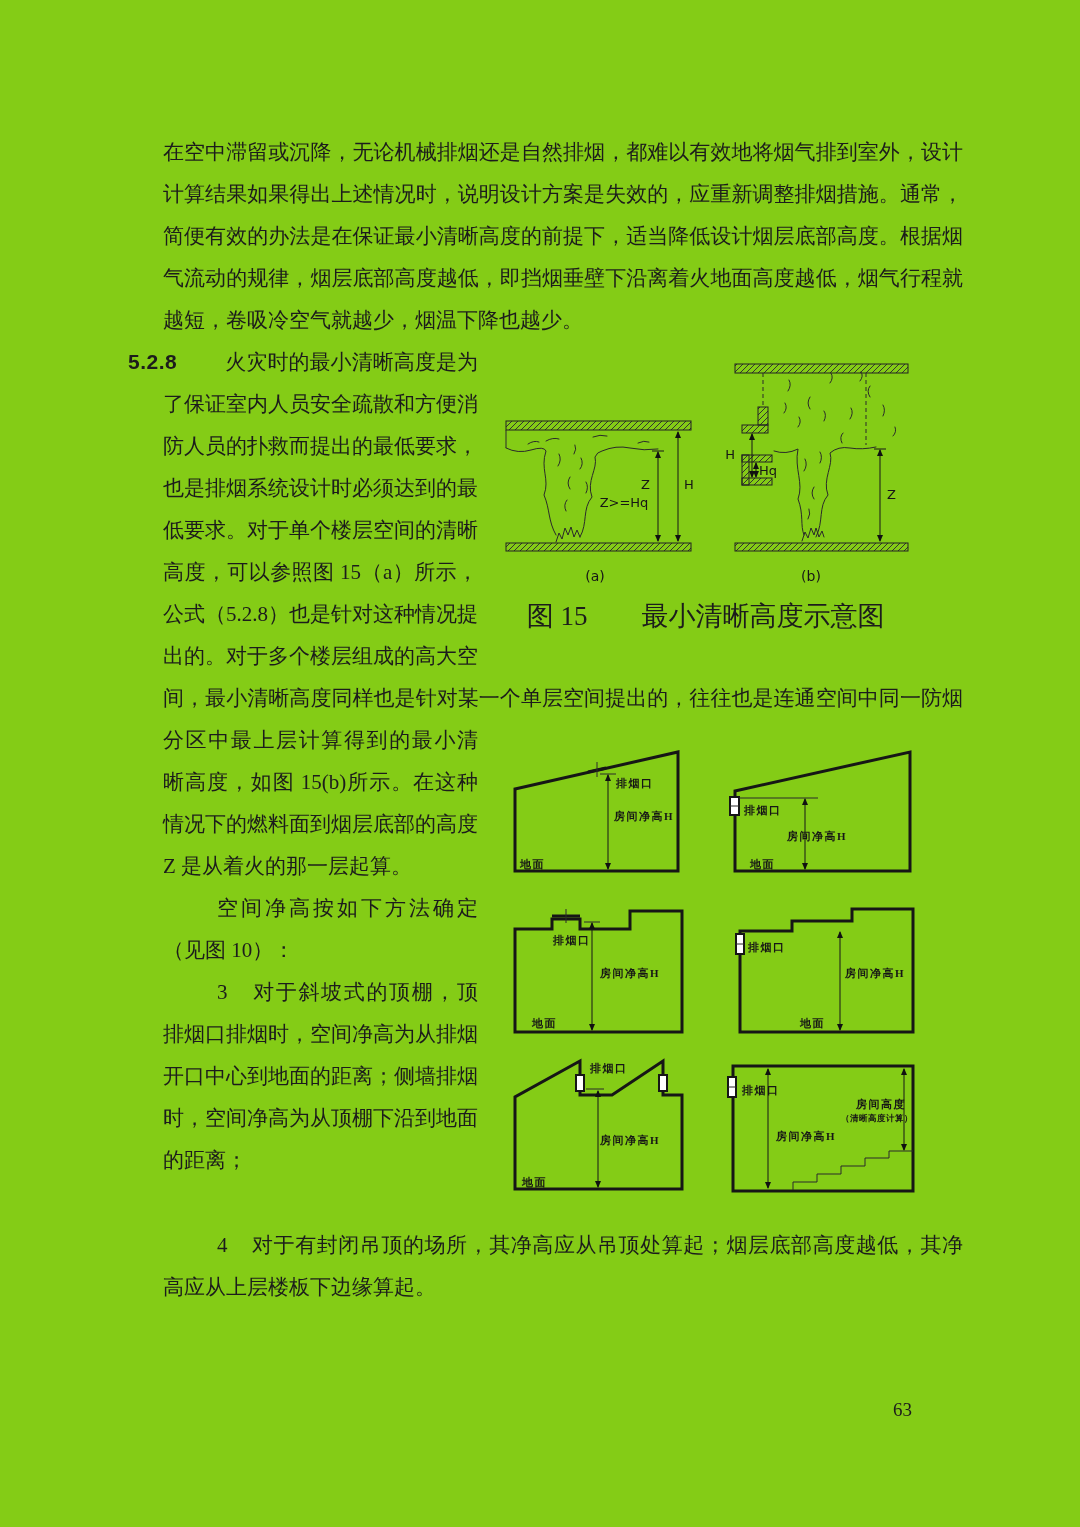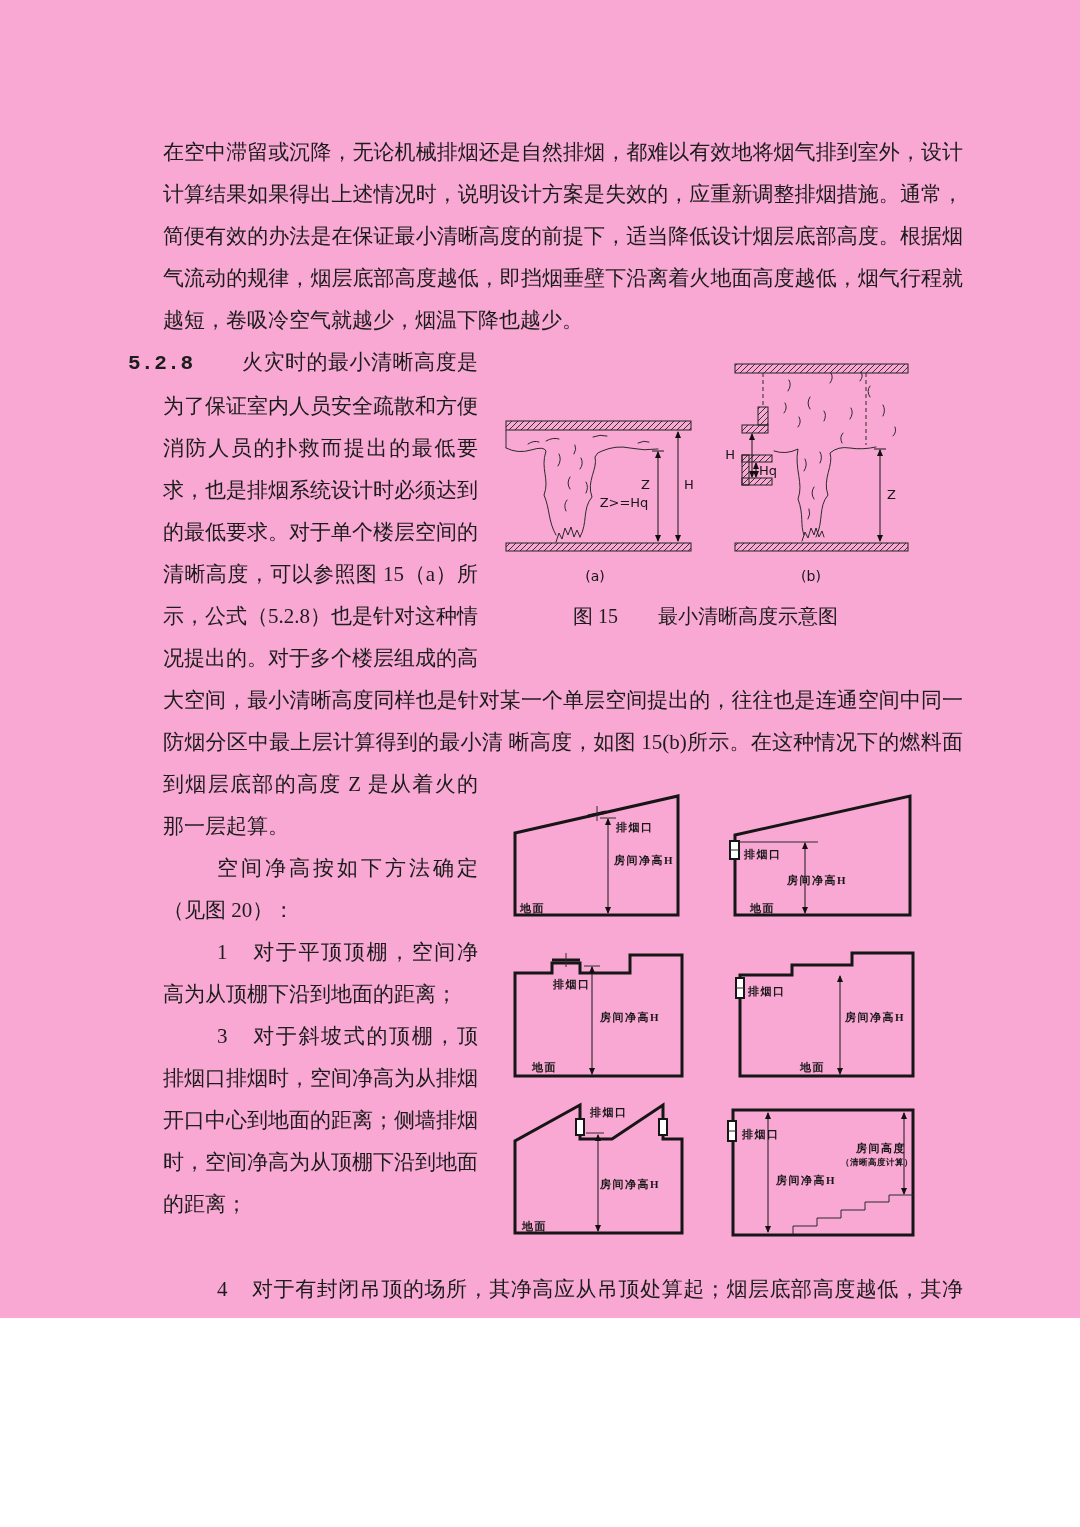--- a/index.html
+++ b/index.html
@@ -1,33 +1,33 @@
 <!DOCTYPE html>
 <html><head>
 <meta charset="utf-8">
 <style>
   html,body{margin:0;padding:0;background:#ffffff;}
-  .page{width:1080px;height:1318px;position:relative;background:#f9a8d4;
+  .page{width:1080px;height:1527px;position:relative;background:#84cc16;
         font-family:"Liberation Serif","DejaVu Serif",serif;color:#1c1c1c;overflow:hidden;}
   .content{position:absolute;left:163px;top:131px;width:800px;
            font-size:21px;line-height:42px;text-align:justify;}
   p{margin:0;padding:0;}
   .item{text-indent:54px;}
   .clearb{clear:both;}
-  .secnum{font-family:Liberation Mono, monospace;font-weight:bold;
+  .secnum{font-family:Liberation Sans, sans-serif;font-weight:bold;
           margin-left:-35px;letter-spacing:.5px;}
   .gapA{display:inline-block;width:48px;}
   .gapB{display:inline-block;width:13px;}
   .igap{display:inline-block;width:24px;}
   .figbox{float:right;position:relative;}
   .fb15{width:485px;height:328px;}
   .fb16{width:485px;height:505px;}
   .fb15 svg{display:block;margin:10px 0 0 20px;}
   .fb16 svg{display:block;margin:22px 0 0 22px;}
-  .figcap{font-size:20px;line-height:24px;text-align:center;}
+  .figcap{font-size:27px;line-height:24px;text-align:center;}
   .fb15 .figcap{width:415px;margin:18px 0 0 20px;}
   .fb16 .figcap{width:420px;margin:4px 0 0 22px;}
   .pageno{position:absolute;top:1398px;right:168px;font-size:19px;line-height:24px;}
   svg text{font-family:"Liberation Serif","DejaVu Serif",serif;fill:#161616;}
   .thick{stroke:#161616;stroke-width:3;fill:none;stroke-linejoin:miter;}
   .thin{stroke:#2a2a2a;stroke-width:1;fill:none;}
   .dim{stroke:#161616;stroke-width:1;fill:none;}
   .sq{stroke:#2a2a2a;stroke-width:1;fill:none;stroke-linecap:round;}
   .dash{stroke:#2a2a2a;stroke-width:1;stroke-dasharray:4 3;fill:none;}
   .slab{fill:url(#h1);stroke:#222;stroke-width:1;}
@@ -215,23 +215,22 @@
             <text class="f16l" x="242" y="353">排烟口</text>
             <text class="f16l" x="276" y="399">房间净高H</text>
             <text class="f16l" x="381" y="367" text-anchor="middle">房间高度</text>
             <text class="f16s" x="377" y="380" text-anchor="middle">（清晰高度计算）</text>
           </g>
         </svg>
       </div>
 
       <span>晰高度，如图 15(b)所示。在这种情况下的燃料面到烟层底部的高度 Z 是从着火的那一层起算。</span>
 
-      <p class="item"><span>空间净高按如下方法确定（见图 20）：</span></p>
-
-      <p class="item"><span>1</span><span class="igap"></span><span>对于平顶顶棚，空间净高为从顶棚下沿到地面的距离；</span></p>
+      <p class="item"><span>空间净高按如下方法确定（见图 10）：</span></p>
+
 
 
       <p class="item"><span>3</span><span class="igap"></span><span>对于斜坡式的顶棚，顶排烟口排烟时，空间净高为从排烟开口中心到地面的距离；侧墙排烟时，空间净高为从顶棚下沿到地面的距离；</span></p>
 
       <p class="item clearb"><span>4</span><span class="igap"></span><span>对于有封闭吊顶的场所，其净高应从吊顶处算起；烟层底部高度越低，其净高应从上层楼板下边缘算起。</span></p>
 
 
     </div>
   </div>
 

